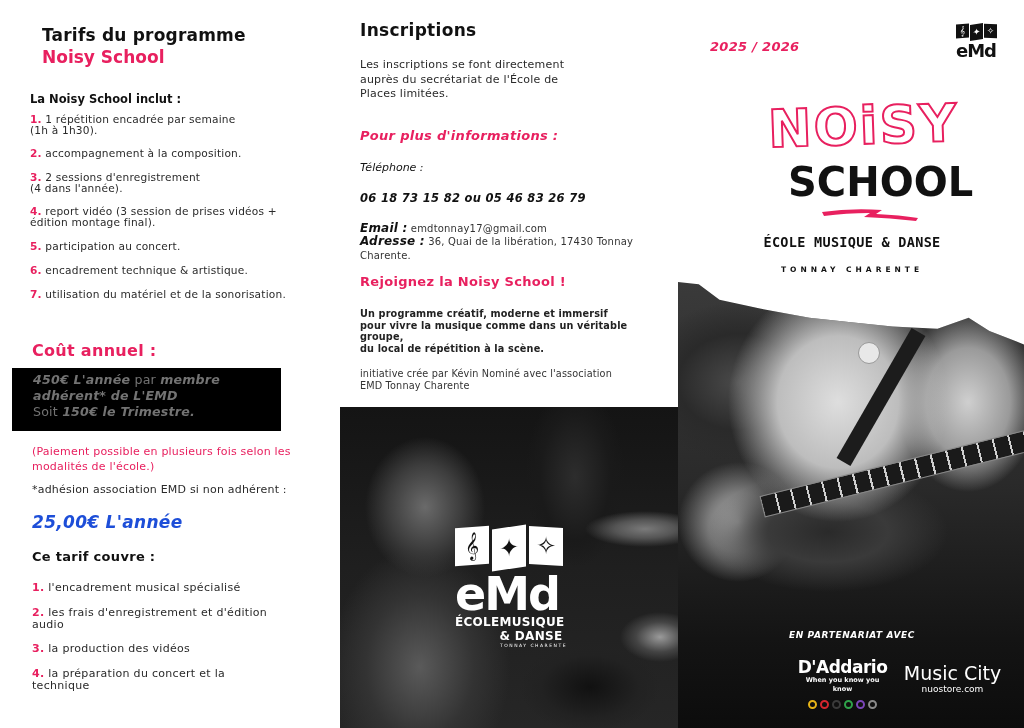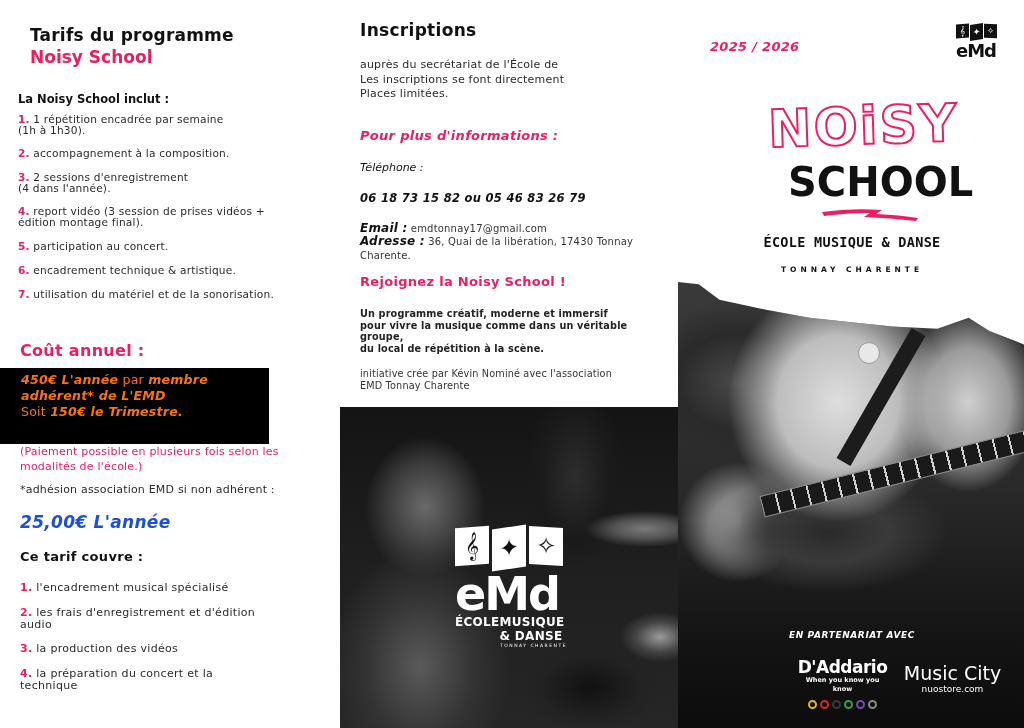--- a/index.html
+++ b/index.html
@@ -1,30 +1,30 @@
 <!DOCTYPE html>
 <html><head>
   <meta charset="utf-8">
   <style>
     * { box-sizing: border-box; margin: 0; padding: 0; }
     html, body { width: 1024px; height: 728px; overflow: hidden; background: #ffffff; }
     body { position: relative; font-family: "DejaVu Sans", "Liberation Sans", sans-serif; color: #1a1a1a; }
     .num { color: #e8205f; font-weight: 800; }
 
     
-    .panel-left { position: absolute; left: 0; top: 0; width: 340px; height: 728px; background: #fff; }
+    .panel-left { position: absolute; left: 12px; top: 0; width: 340px; height: 728px; background: #fff; }
     .title-1 { position: absolute; left: 30px; top: 25px; font-size: 17px; font-weight: 800; color: #111; letter-spacing: 0.2px; }
     .title-2 { position: absolute; left: 30px; top: 47px; font-size: 17px; font-weight: 800; color: #e8205f; }
     .inclut-heading { position: absolute; left: 18px; top: 92px; font-size: 11.5px; font-weight: 800; color: #111; }
     .inclut-list { position: absolute; left: 18px; top: 114px; width: 320px; list-style: none; }
     .inclut-list li { font-size: 10.6px; line-height: 11px; color: #2a2a2a; letter-spacing: 0.2px; }
     .inclut-list li + li { margin-top: 0; }
 
     .cout-heading { position: absolute; left: 20px; top: 341px; font-size: 16px; font-weight: 800; color: #e8205f; letter-spacing: 0.3px; }
-    .price-box { position: absolute; left: 0; top: 368px; width: 269px; height: 76px; background: #000; color: #f97316; padding: 4px 0 12px 21px; }
+    .price-box { position: absolute; left: 0; top: 368px; width: 269px; height: 63px; background: #000; color: #737373; padding: 4px 0 12px 21px; }
     .price-box div { font-size: 12.6px; line-height: 16px; letter-spacing: 0.2px; }
     .price-box b { font-style: italic; font-weight: 800; }
     .payment-note { position: absolute; left: 20px; top: 444px; width: 300px; font-size: 11px; line-height: 15px; color: #e8205f; letter-spacing: 0.2px; }
     .adhesion-note { position: absolute; left: 20px; top: 482px; width: 260px; font-size: 11px; line-height: 15px; color: #2a2a2a; letter-spacing: 0.2px; }
     .adhesion-price { position: absolute; left: 20px; top: 512px; font-size: 17px; font-weight: 800; font-style: italic; color: #1d4ed8; letter-spacing: 0.3px; }
     .couvre-heading { position: absolute; left: 20px; top: 549px; font-size: 13px; font-weight: 800; color: #111; letter-spacing: 0.3px; }
     .couvre-list { position: absolute; left: 20px; top: 582px; width: 290px; list-style: none; }
     .couvre-list li { font-size: 11px; line-height: 12px; color: #2a2a2a; letter-spacing: 0.3px; }
 
     
@@ -139,22 +139,22 @@
     <li style="margin-bottom:13px"><span class="num">1.</span><span> l'encadrement musical spécialisé</span></li>
     <li style="margin-bottom:12px"><span class="num">2.</span><span> les frais d'enregistrement et d'édition</span><br><span>audio</span></li>
     <li style="margin-bottom:13px"><span class="num">3.</span><span> la production des vidéos</span></li>
     <li><span class="num">4.</span><span> la préparation du concert et la</span><br><span>technique</span></li>
   </ul>
 </section>
 
 <section class="panel-mid">
   <h2 class="insc-title">Inscriptions</h2>
   <div class="insc-body">
+    <div>Les inscriptions se font directement</div>
     <div>auprès du secrétariat de l'École de</div>
-    <div>Les inscriptions se font directement</div>
     <div>Places limitées.</div>
   </div>
   <div class="info-heading">Pour plus d'informations :</div>
   <div class="tel-label">Téléphone :</div>
   <div class="tel-value">06 18 73 15 82 ou 05 46 83 26 79</div>
   <div class="contact-block">
     <div><b>Email :</b><span> emdtonnay17@gmail.com</span></div>
     <div style="margin-top:-2px"><b>Adresse :</b><span> 36, Quai de la libération, 17430 Tonnay Charente.</span></div>
   </div>
   <div class="join-heading">Rejoignez la Noisy School !</div>

